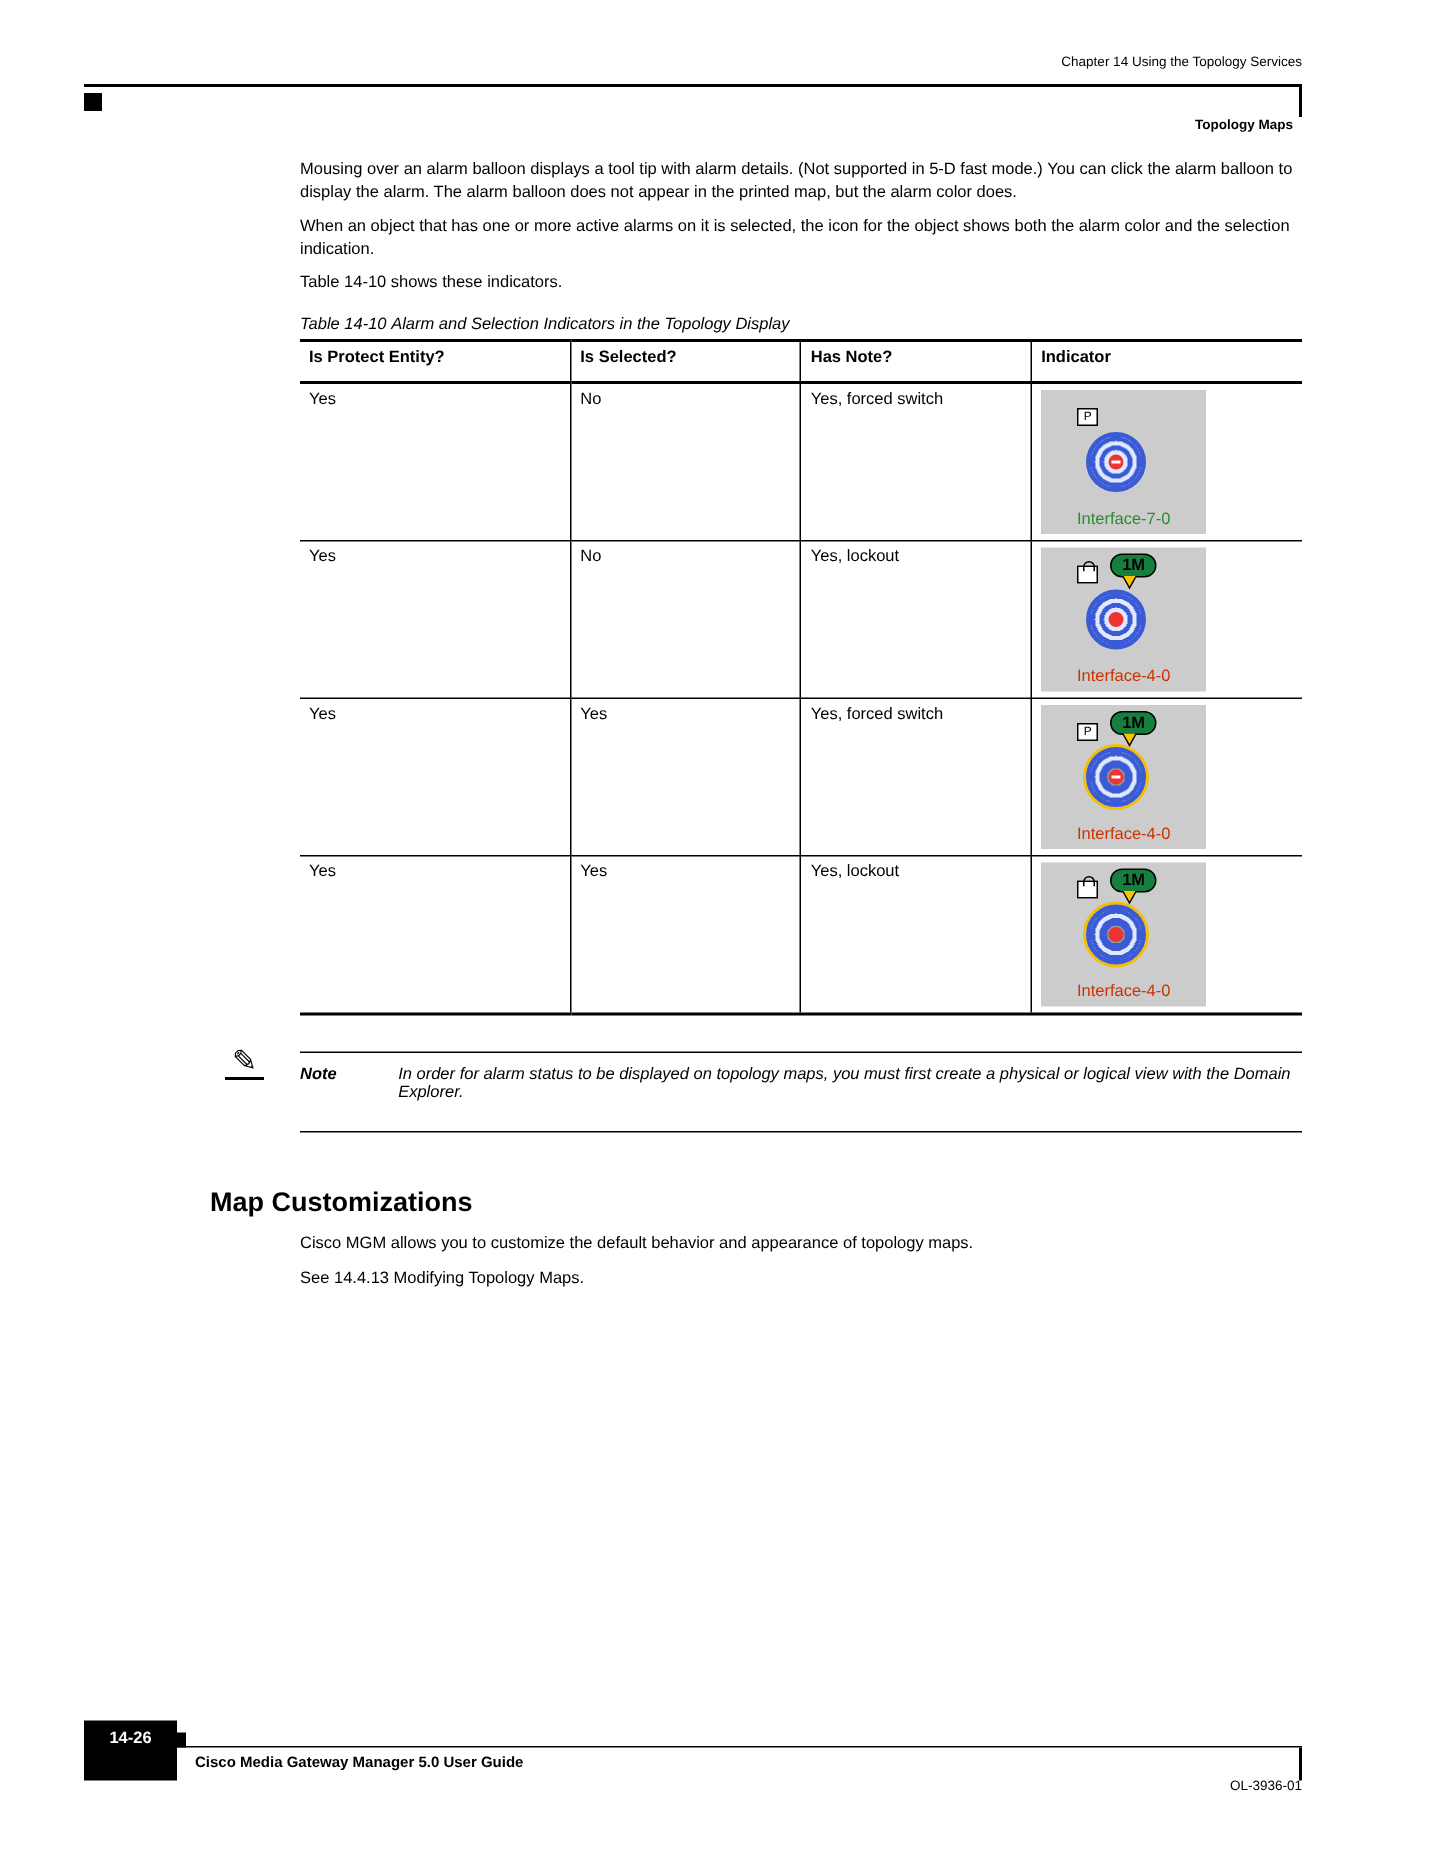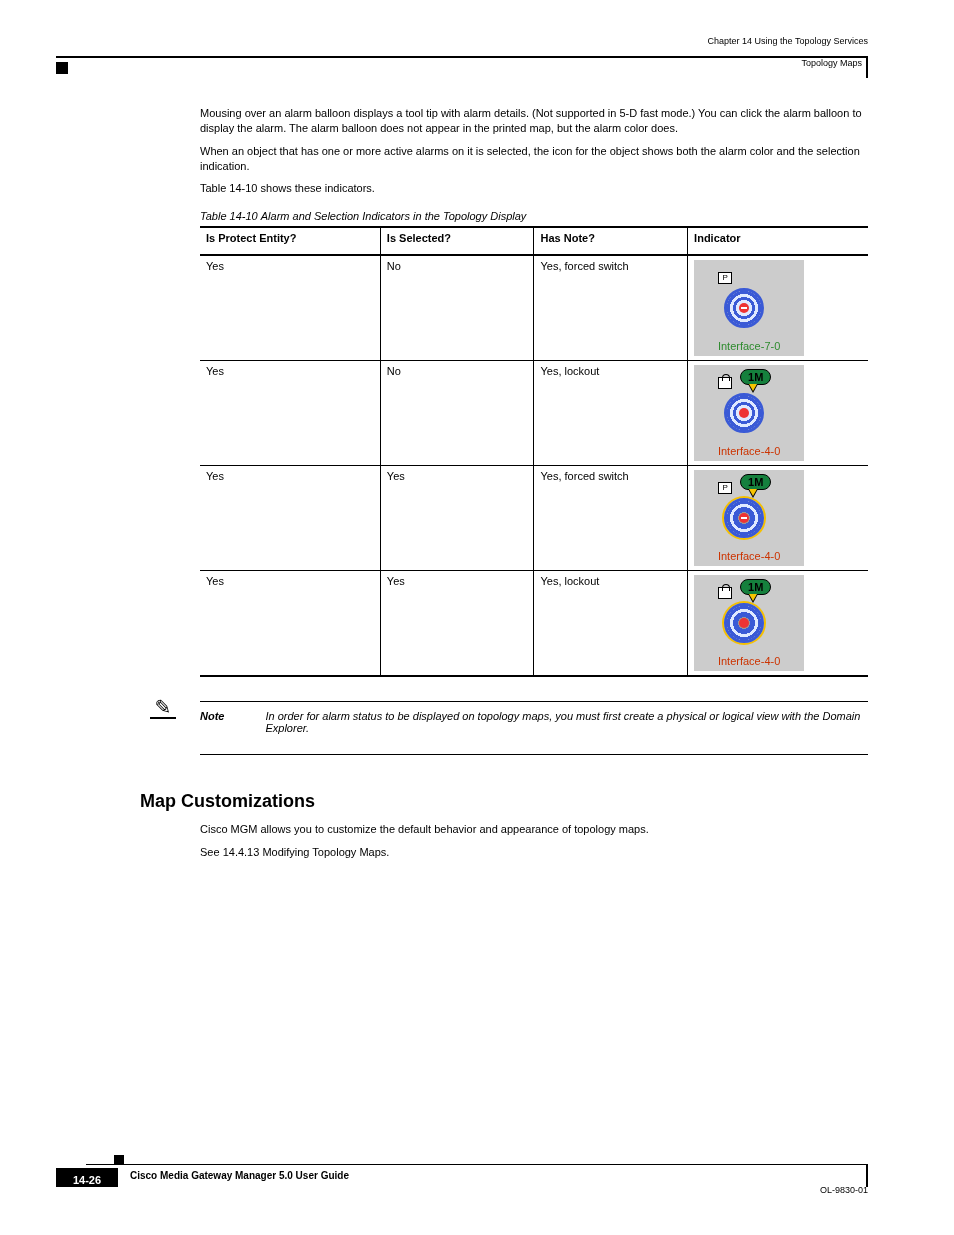--- a/index.html
+++ b/index.html
@@ -43,24 +43,24 @@
   }
   .running-head-ch {
     position: absolute;
     top: 36px;
     right: 86px;
     font-size: 9px;
     margin-left: 24px;
   }
   .running-head-sec {
     position: absolute;
-    top: 58px;
+    top: 78px;
     right: 92px;
     font-size: 9px;
-    font-weight: normal;
+    font-weight: bold;
   }
   .content {
     position: absolute;
     top: 106px;
     left: 200px;
     right: 86px;
   }
   .para {
     font-size: 11px;
     line-height: 1.35;
@@ -231,21 +231,21 @@
     position: absolute;
     bottom: 40px;
     right: 86px;
     font-size: 9px;
   }
   .footer-pageblock {
     position: absolute;
     bottom: 48px;
     left: 56px;
     width: 62px;
-    height: 19px;
+    height: 40px;
     background: #000;
     color: #fff;
     text-align: center;
     line-height: 24px;
     font-size: 11px;
     font-weight: bold;
   }
   .footer-square {
     position: absolute;
     bottom: 70px;
@@ -384,15 +384,15 @@
       <span>See </span><span class="sub-anchor">14.4.13  Modifying Topology Maps</span><span>.</span>
     </p>
 
   </div>
 
   <div class="footer-rule"></div>
   <div class="footer-square"></div>
   <div class="footer-right-line"></div>
   <div class="footer-pageblock">14-26</div>
   <div class="footer-title">Cisco Media Gateway Manager 5.0 User Guide</div>
-  <div class="footer-oltag">OL-9830-01</div>
+  <div class="footer-oltag">OL-3936-01</div>
 
 </div>
 
 </body></html>

